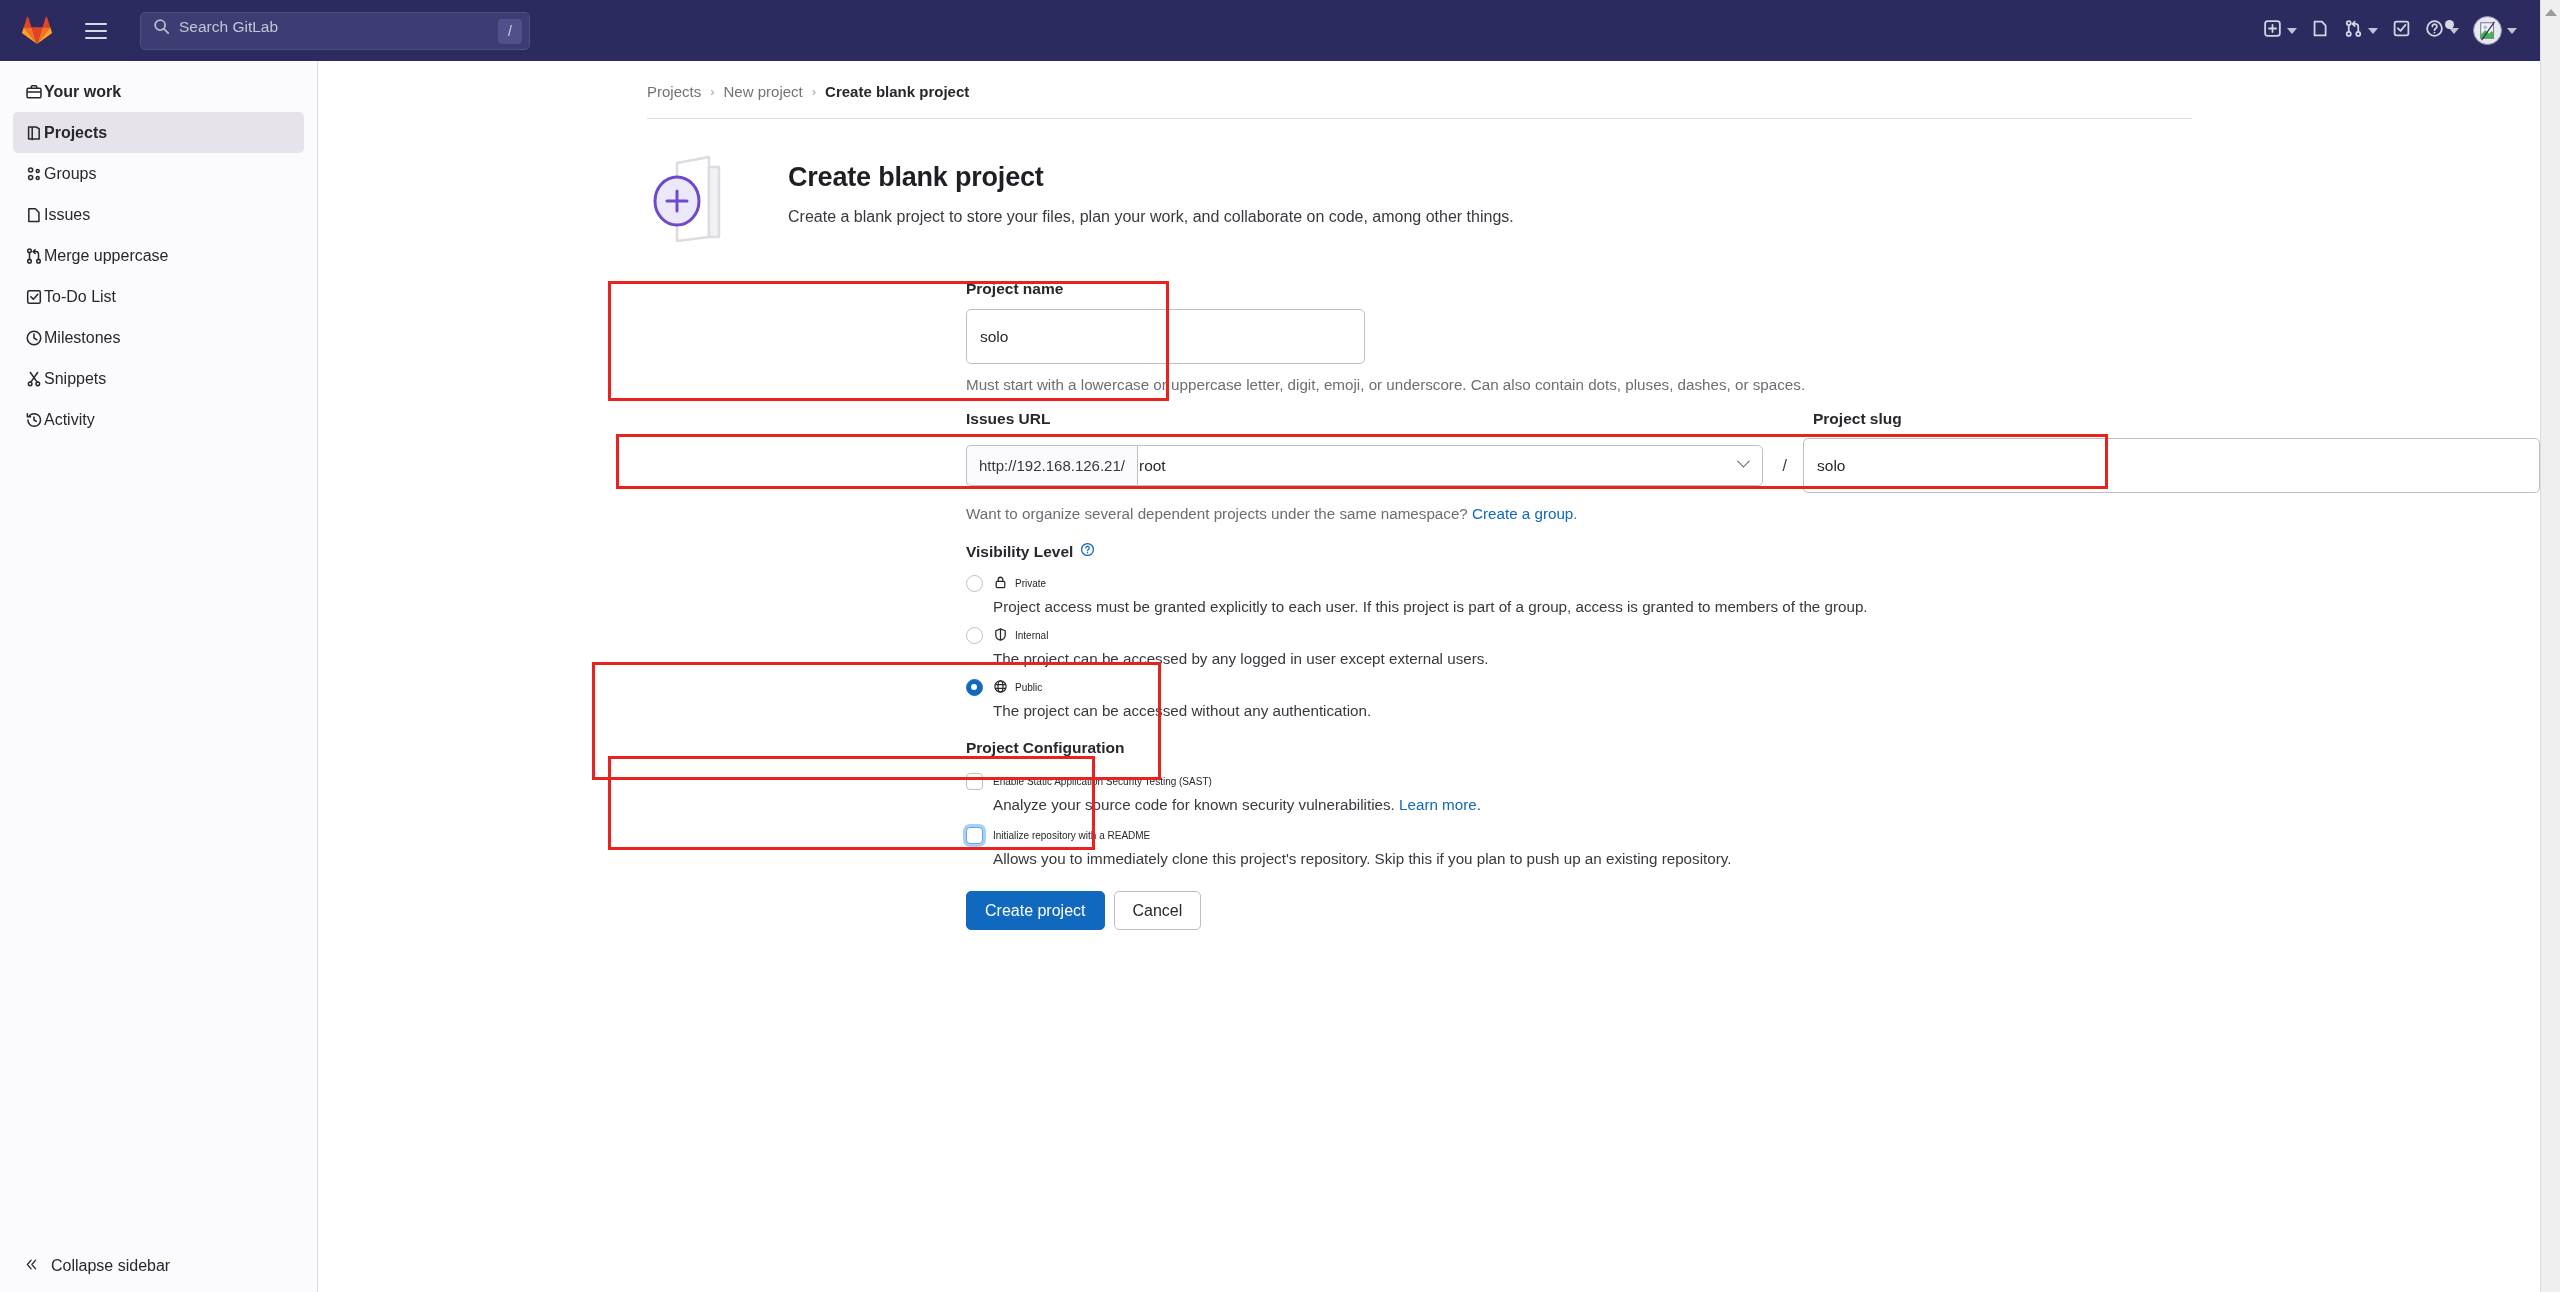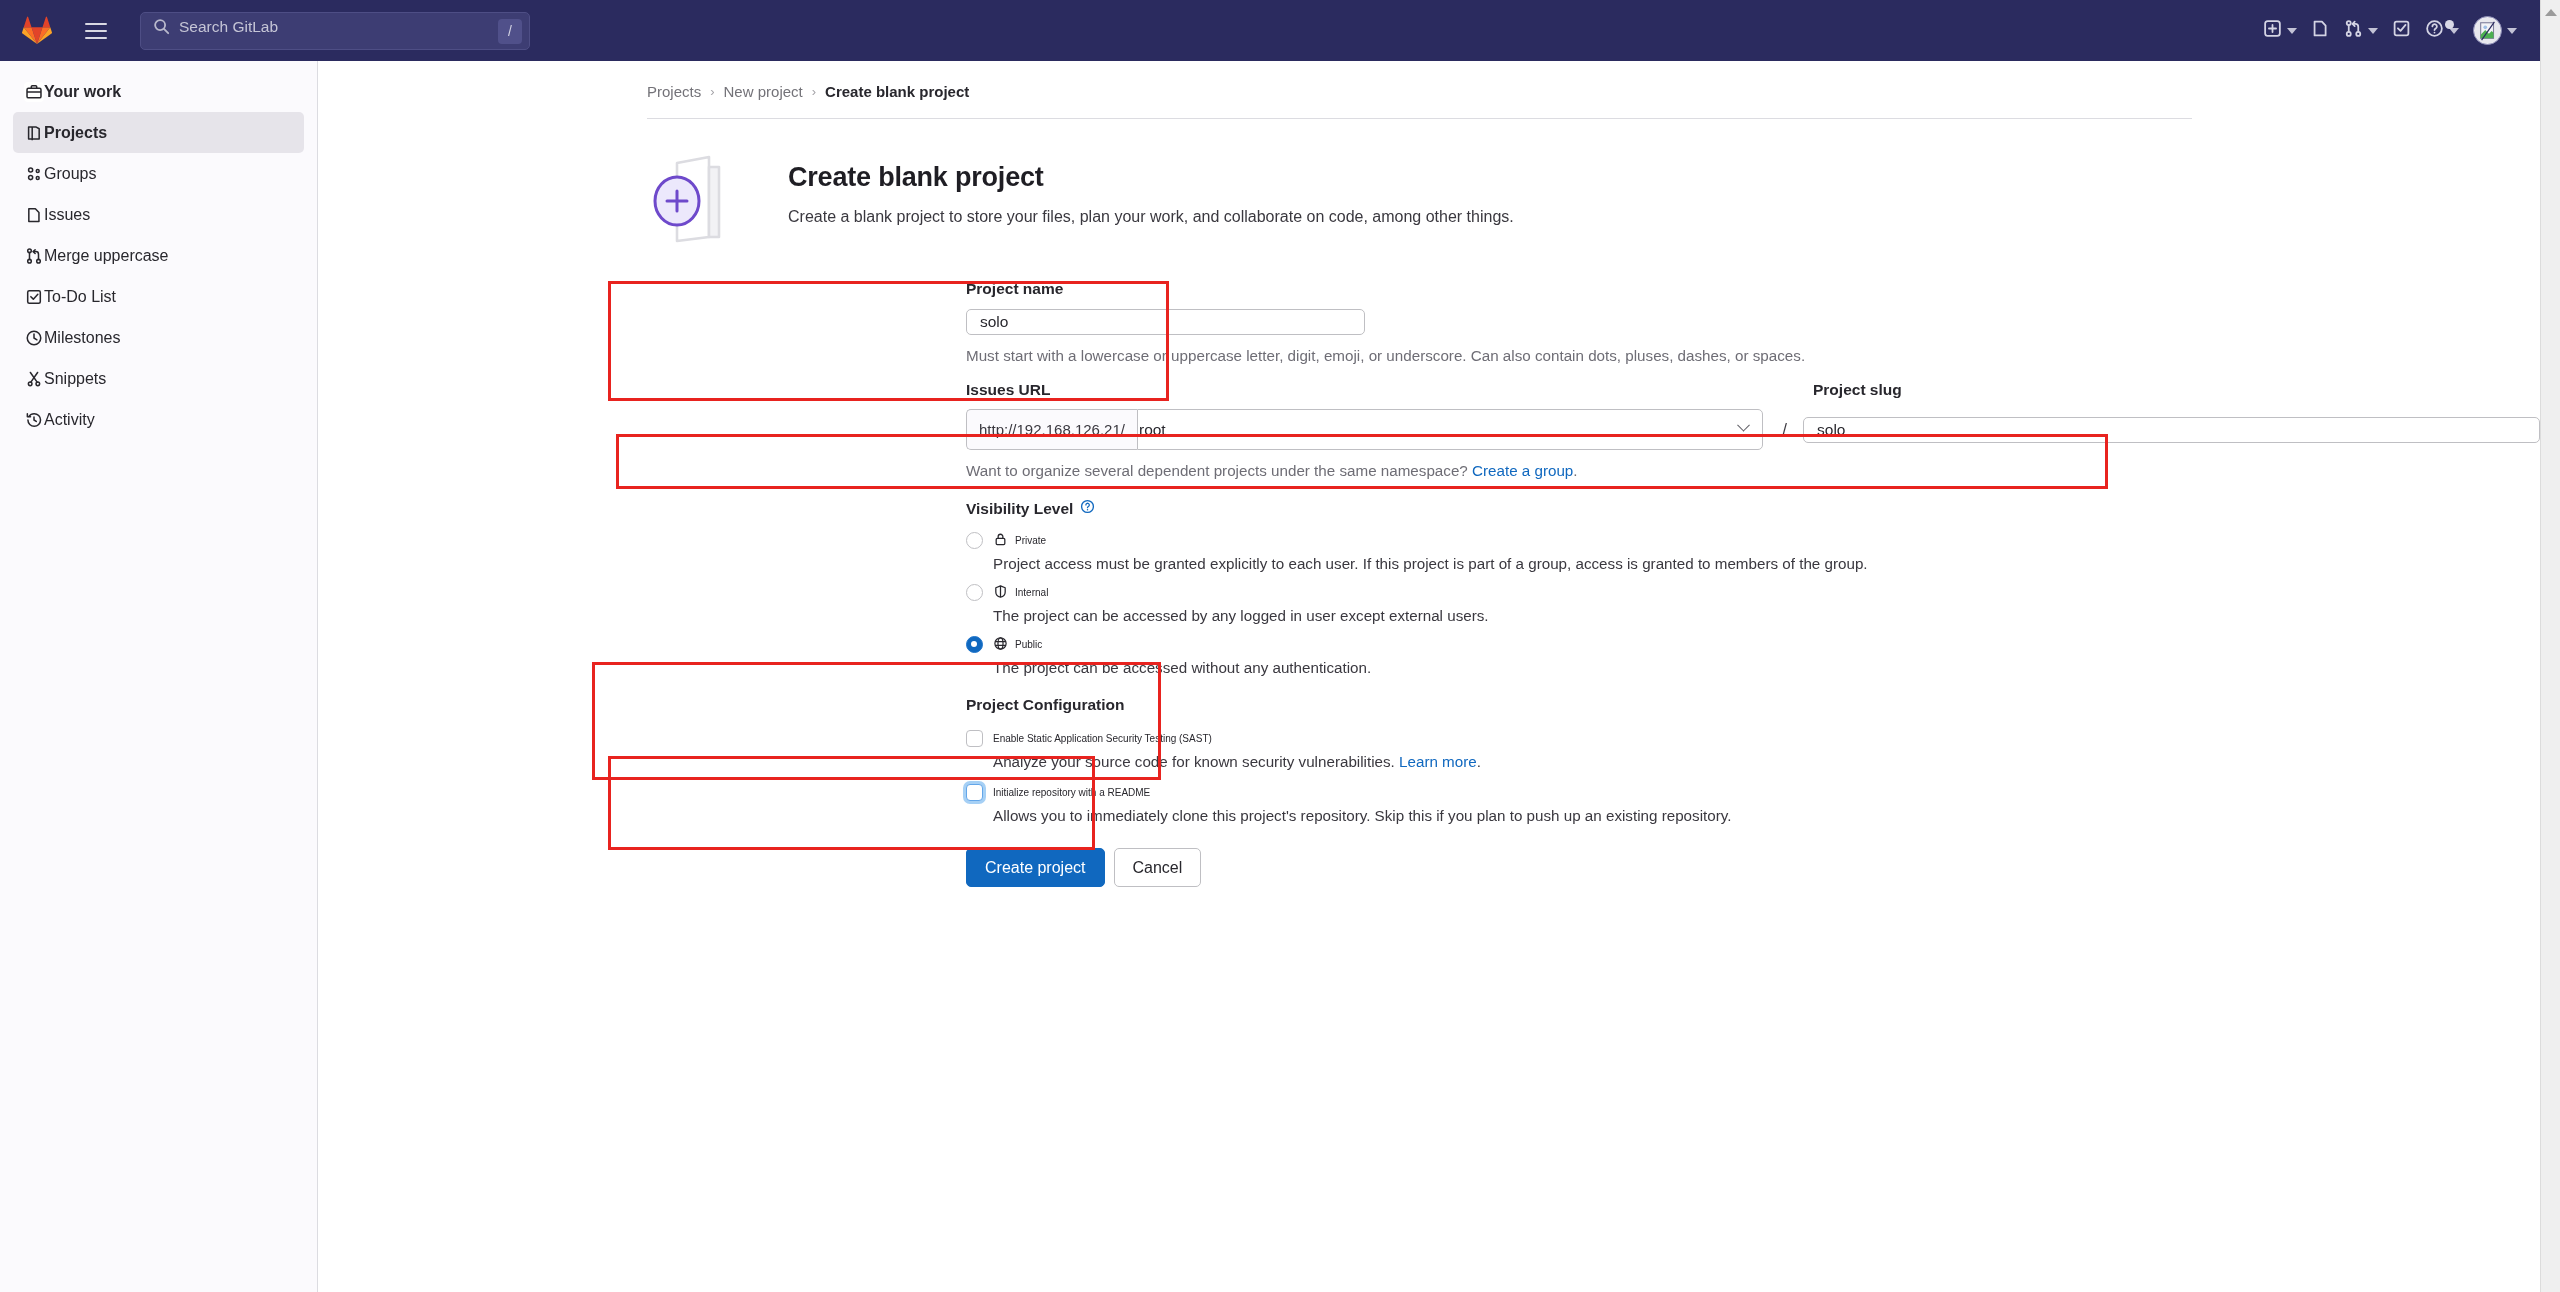--- a/index.html
+++ b/index.html
@@ -98,21 +98,21 @@
   .head-text { margin-left: 33px; padding-top: 13px; }
   .head-title { font-size: 27px; font-weight: bold; color: #1f1e24; letter-spacing: -0.2px; }
   .head-sub { margin-top: 15px; font-size: 16px; color: #3a383f; }
 
   .form { position: relative; margin-left: 648px; padding-top: 10px; }
   .flabel { font-size: 15.5px; font-weight: bold; color: #28272d; }
   .ftext { font-size: 15.2px; color: #6e6d75; }
   .link { color: #1068bf; cursor: pointer; }
 
   .inp {
-    height: 26px; border: 1px solid #bfbfc3; border-radius: 5px;
+    height: 55px; border: 1px solid #bfbfc3; border-radius: 5px;
     background: #fff; font-size: 15.5px; color: #28272d;
     display: flex; align-items: center; padding: 4px 13px;
     font-family: "Liberation Sans", sans-serif;
   }
 
   .url-row { display: flex; align-items: center; }
   .url-group { display: flex; width: 800px; }
   .url-prefix {
     height: 41px; border: 1px solid #bfbfc3; border-right: none;
     border-radius: 5px 0 0 5px; background: #fbfafd;
@@ -364,20 +364,28 @@
         <svg width="18" height="18" viewBox="0 0 16 16" fill="none" stroke="#28272d" stroke-width="1.35">
           <path d="M2.6 8a5.6 5.6 0 105.6-5.6A5.6 5.6 0 003.5 4.8" stroke-linecap="round"></path>
           <path d="M2.1 2.4v2.8h2.8" stroke-linecap="round" stroke-linejoin="round"></path>
           <path d="M8 5.3V8l2 1.3" stroke-linecap="round"></path>
         </svg>
       </span>
       <span>Activity</span>
     </div>
   </div>
 
+  <div class="collapse-row">
+    <span>
+      <svg width="15" height="15" viewBox="0 0 16 16" fill="none" stroke="#28272d" stroke-width="1.4">
+        <path d="M7.6 3.4L3.6 8l4 4.6M12.4 3.4L8.4 8l4 4.6" stroke-linecap="round" stroke-linejoin="round"></path>
+      </svg>
+    </span>
+    <span>Collapse sidebar</span>
+  </div>
 </div>
 
 <div class="main">
 
   <div class="breadcrumb">
     <span class="crumb">Projects</span>
     <span class="sep">›</span>
     <span class="crumb">New project</span>
     <span class="sep">›</span>
     <span class="crumb current">Create blank project</span>

